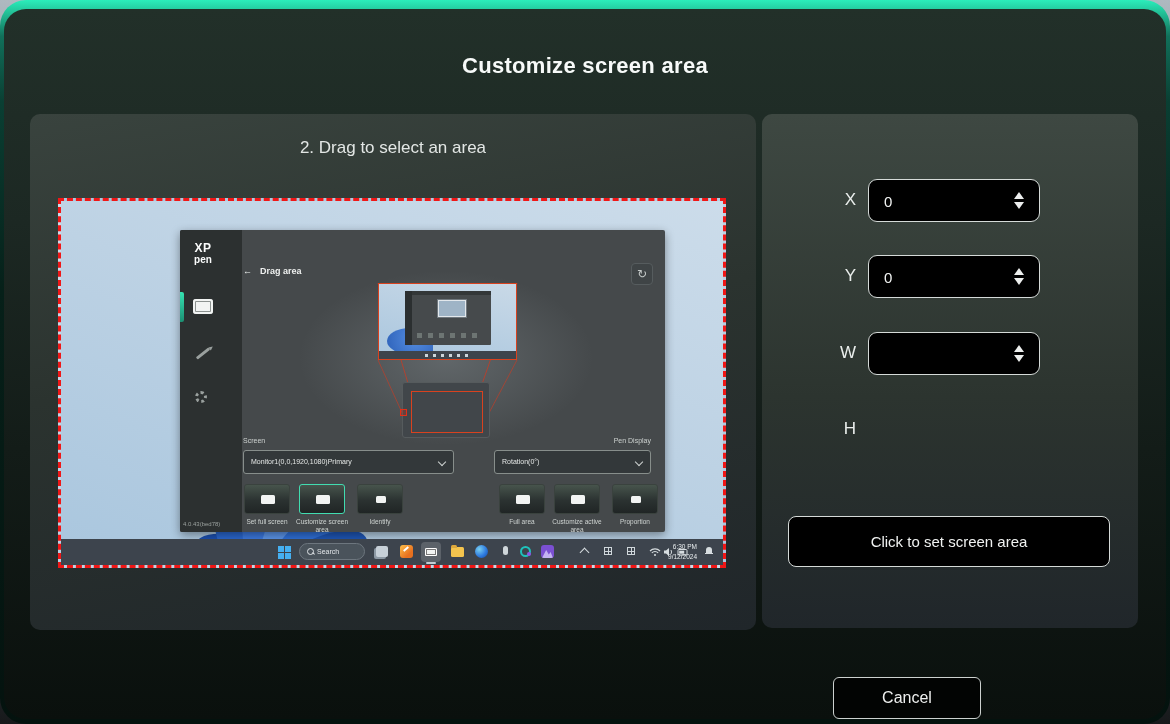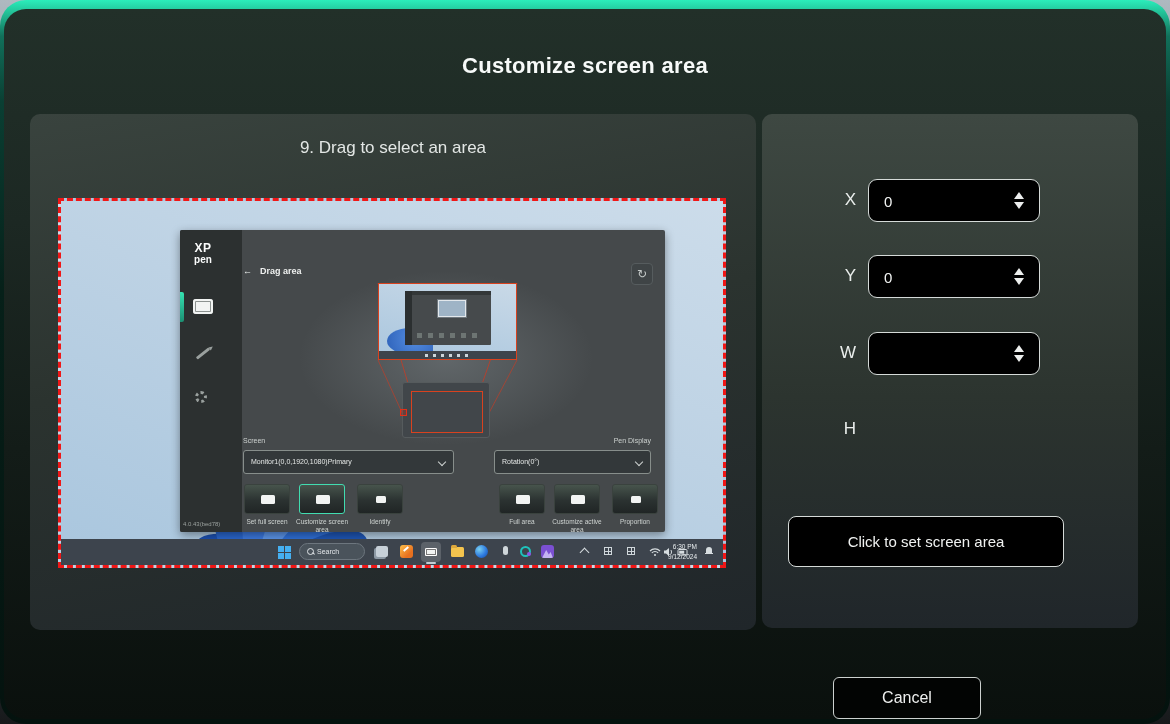--- a/index.html
+++ b/index.html
@@ -168,21 +168,21 @@
   .spin{position:relative;width:172px;height:43px;background:#000;border:1.5px solid #d5dad8;
     border-radius:9px;box-sizing:border-box;}
   .spin input{position:absolute;left:13px;top:0;width:110px;height:100%;background:transparent;border:none;outline:none;
     color:#f2f4f3;font-size:15px;font-family:inherit;}
   .stepper{position:absolute;right:9px;top:0;width:22px;height:100%;display:flex;flex-direction:column;
     align-items:center;justify-content:center;gap:3px;}
   .tri-up{width:0;height:0;border-left:5.5px solid transparent;border-right:5.5px solid transparent;
     border-bottom:7px solid #eceeed;cursor:pointer;}
   .tri-down{width:0;height:0;border-left:5.5px solid transparent;border-right:5.5px solid transparent;
     border-top:7px solid #eceeed;cursor:pointer;}
-  .set-area-btn{position:absolute;left:26px;top:402px;width:276px;height:51px;border-radius:8px;
+  .set-area-btn{position:absolute;left:26px;top:402px;width:322px;height:51px;border-radius:8px;
     background:#000;border:1.5px solid #d5dad8;box-sizing:border-box;color:#f0f2f1;font-size:15px;
     display:flex;align-items:center;justify-content:center;cursor:pointer;}
 
   
   .btn-cancel{position:absolute;left:829px;top:668px;width:148px;height:42px;border-radius:6px;
     background:#020403;border:1.5px solid #ccd1cf;box-sizing:border-box;color:#eef0ef;font-size:16px;
     display:flex;align-items:center;justify-content:center;cursor:pointer;}
   .btn-ok{position:absolute;left:992px;top:650px;width:149px;height:42px;border-radius:6px;
     background:#3df0c6;color:#2b4f4a;font-size:16px;
     display:flex;align-items:center;justify-content:center;cursor:pointer;}
@@ -190,21 +190,21 @@
 </head>
 <body>
 
 <div class="stage">
   <div class="dialog">
     <div class="dialog-inner">
 
       <div class="dialog-title">Customize screen area</div>
 
       <div class="card card-left">
-        <div class="instruction">9. Drag to select an area</div>
+        <div class="instruction">2. Drag to select an area</div>
 
         <div class="preview">
 
           <svg class="bloom" viewBox="0 0 360 175">
             <g transform="translate(196,186)">
               <ellipse rx="36" ry="104" fill="#1c4fae" transform="rotate(-62)"></ellipse>
               <ellipse rx="36" ry="108" fill="#2a66cc" transform="rotate(-38)"></ellipse>
               <ellipse rx="34" ry="110" fill="#3b77dc" transform="rotate(-16)"></ellipse>
               <ellipse rx="34" ry="104" fill="#5b94e8" transform="rotate(6)"></ellipse>
               <ellipse rx="34" ry="100" fill="#2f6fd6" transform="rotate(30)"></ellipse>

